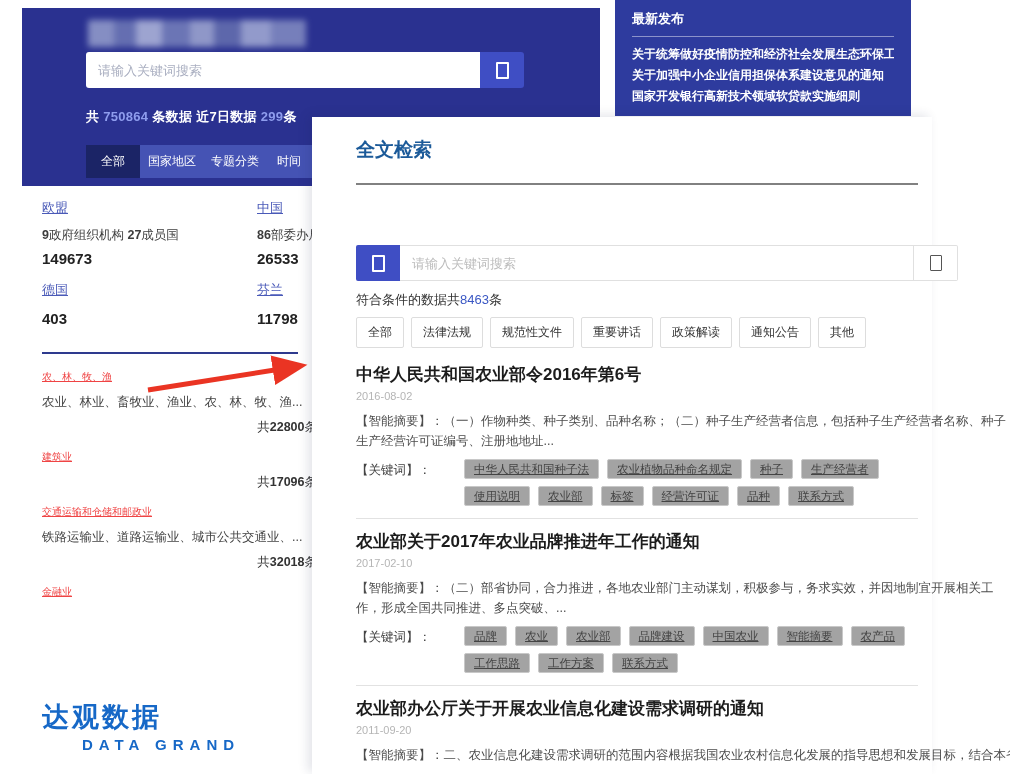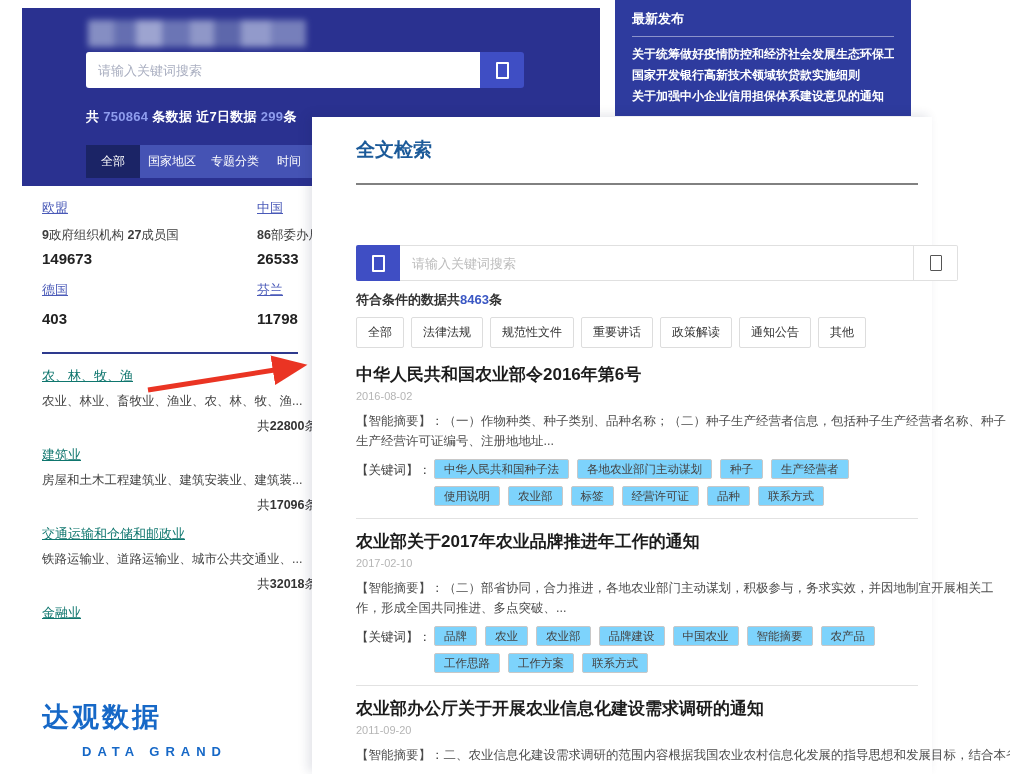--- a/index.html
+++ b/index.html
@@ -32,54 +32,54 @@
   
   .sb-col{position:absolute;z-index:1;}
   .sb-col-l{left:42px;top:198px;width:216px;}
   .sb-col-r{left:257px;top:198px;width:140px;}
   .sb-link{display:inline-block;color:#4a5ab8;font-size:13px;text-decoration:underline;margin-bottom:10px;cursor:pointer;white-space:nowrap;}
   .sb-desc{font-size:12.5px;color:#3d3d3d;line-height:17px;margin-bottom:5px;white-space:nowrap;}
   .sb-desc .b{font-weight:700;}
   .sb-count{font-size:15px;font-weight:700;color:#222;line-height:19px;margin-bottom:12px;}
   .sb-rule{position:absolute;left:42px;top:352px;width:256px;height:2px;background:#2e3a8e;z-index:1;}
   .inds{position:absolute;left:42px;top:366px;width:300px;z-index:1;}
-  .ind-link{display:inline-block;color:#0f766e;font-size:13px;line-height:18px;text-decoration:underline;cursor:pointer;white-space:nowrap;}
+  .ind-link{display:inline-block;color:#ef4444;font-size:10px;line-height:18px;text-decoration:underline;cursor:pointer;white-space:nowrap;}
   .ind-desc{margin-top:8px;font-size:12.5px;color:#444;line-height:17px;white-space:nowrap;}
   .ind-count{margin-top:8px;font-size:12.5px;color:#333;line-height:17px;margin-bottom:10px;text-align:right;}
   .ind-count .b{font-weight:700;}
   .logo{position:absolute;left:42px;top:702px;z-index:1;}
   .logo-cn{color:#1668c7;font-size:27px;font-weight:700;letter-spacing:3px;line-height:30px;}
-  .logo-en{color:#1668c7;font-size:13px;font-weight:700;letter-spacing:6px;margin-top:12px;padding-left:40px;}
+  .logo-en{color:#1668c7;font-size:15px;font-weight:700;letter-spacing:6px;margin-top:4px;padding-left:40px;}
 
   
   .arrow{position:absolute;left:142px;top:354px;z-index:6;}
 
   
   .panel{position:absolute;left:312px;top:117px;width:620px;height:657px;background:#fff;z-index:3;
     box-shadow:-4px -2px 10px rgba(25,30,70,.12);padding:16px 14px 0 44px;box-sizing:border-box;}
   .panel-title{font-size:19px;font-weight:700;color:#1b5a99;margin:4px 0 0 0;}
   .title-rule{border:none;border-top:2px solid #818181;margin:20px 0 0 0;}
   .searchbar{margin-top:60px;display:flex;width:602px;height:36px;}
   .scope-btn{width:44px;height:36px;background:#3f4ec4;border:none;border-radius:2px 0 0 2px;display:flex;align-items:center;justify-content:center;cursor:pointer;}
   .main-input{flex:1;height:36px;border:1px solid #e0e0e0;border-left:none;padding:0 12px;font-size:13px;box-sizing:border-box;outline:none;color:#333;}
   .main-input::placeholder{color:#bcbcbc;}
   .go-btn{width:44px;height:36px;background:#fff;border:1px solid #e0e0e0;border-left:none;border-radius:0 2px 2px 0;display:flex;align-items:center;justify-content:center;cursor:pointer;}
-  .match-line{margin-top:10px;font-size:13px;color:#333;font-weight:700;}
+  .match-line{margin-top:10px;font-size:13px;color:#333;font-weight:400;}
   .match-line .num{color:#3a57c4;}
   .filters{margin-top:8px;display:flex;gap:7px;}
   .filter{padding:6px 11px;font-size:12px;color:#333;background:#fff;border:1px solid #ddd;border-radius:2px;cursor:pointer;white-space:nowrap;font-family:inherit;}
   .results{margin-top:16px;}
   .r-title{font-size:17px;font-weight:700;color:#1c1c1c;line-height:21px;cursor:pointer;}
   .r-date{margin-top:5px;font-size:11px;color:#b5b5b5;line-height:12px;}
   .r-sum{margin-top:9px;font-size:12.5px;color:#4c4c4c;line-height:20px;width:660px;}
   .r-sum.clip{white-space:nowrap;overflow:hidden;width:654px;}
-  .r-keys{margin-top:8px;display:flex;}
+  .r-keys{margin-top:8px;display:flex;gap:30px;}
   .k-label{flex:none;width:78px;font-size:12.5px;color:#444;padding-top:3px;}
   .k-tags{display:flex;flex-wrap:wrap;gap:7px 8px;width:578px;}
-  .tag{font-size:11.5px;color:#444;border:1px solid #c8c8c8;border-radius:2px;padding:3px 9px;line-height:12px;background:#7dd3fc;cursor:pointer;white-space:nowrap;}
+  .tag{font-size:11.5px;color:#444;border:1px solid #c8c8c8;border-radius:2px;padding:3px 9px;line-height:12px;background:#a3a3a3;cursor:pointer;white-space:nowrap;text-decoration:underline;}
   .r-div{border:none;border-top:1px solid #e2e2e2;margin:12px 0 12px 0;}
 </style>
 </head>
 <body>
 
 <div class="stage">
 
   <div class="hdr">
     <div class="redact"></div>
     <div class="hdr-searchrow">
@@ -94,22 +94,22 @@
       <div class="htab w2">国家地区</div>
       <div class="htab w3">专题分类</div>
       <div class="htab w4">时间</div>
     </div>
   </div>
 
   <div class="news">
     <div class="news-title">最新发布</div>
     <hr class="news-rule">
     <a class="news-item">关于统筹做好疫情防控和经济社会发展生态环保工作...</a>
+    <a class="news-item">关于加强中小企业信用担保体系建设意见的通知</a>
     <a class="news-item">国家开发银行高新技术领域软贷款实施细则</a>
-    <a class="news-item">关于加强中小企业信用担保体系建设意见的通知</a>
   </div>
 
   <div class="sb-col sb-col-l">
     <a class="sb-link">欧盟</a>
     <div class="sb-desc"><span class="b">9</span><span>政府组织机构 </span><span class="b">27</span><span>成员国</span></div>
     <div class="sb-count">149673</div>
     <a class="sb-link">德国</a>
     <div class="sb-count">403</div>
   </div>
   <div class="sb-col sb-col-r">
@@ -120,21 +120,20 @@
     <div class="sb-count">11798</div>
   </div>
 
   <div class="sb-rule"></div>
 
   <div class="inds">
     <a class="ind-link">农、林、牧、渔</a>
     <div class="ind-desc">农业、林业、畜牧业、渔业、农、林、牧、渔...</div>
     <div class="ind-count"><span>共</span><span class="b">22800</span><span>条数据</span></div>
     <a class="ind-link">建筑业</a>
-    <div class="ind-desc">房屋和土木工程建筑业、建筑安装业、建筑装...</div>
     <div class="ind-count"><span>共</span><span class="b">17096</span><span>条数据</span></div>
     <a class="ind-link">交通运输和仓储和邮政业</a>
     <div class="ind-desc">铁路运输业、道路运输业、城市公共交通业、...</div>
     <div class="ind-count"><span>共</span><span class="b">32018</span><span>条数据</span></div>
     <a class="ind-link">金融业</a>
   </div>
 
   <div class="logo">
     <div class="logo-cn">达观数据</div>
     <div class="logo-en">DATA GRAND</div>
@@ -178,21 +177,21 @@
     <div class="results">
 
       <div class="result">
         <div class="r-title">中华人民共和国农业部令2016年第6号</div>
         <div class="r-date">2016-08-02</div>
         <div class="r-sum"><span>【智能摘要】：</span><span>（一）作物种类、种子类别、品种名称；（二）种子生产经营者信息，包括种子生产经营者名称、种子生产经营许可证编号、注册地地址...</span></div>
         <div class="r-keys">
           <div class="k-label">【关键词】：</div>
           <div class="k-tags">
             <span class="tag">中华人民共和国种子法</span>
-            <span class="tag">各地农业部门主动谋划</span>
+            <span class="tag">农业植物品种命名规定</span>
             <span class="tag">种子</span>
             <span class="tag">生产经营者</span>
             <span class="tag">使用说明</span>
             <span class="tag">农业部</span>
             <span class="tag">标签</span>
             <span class="tag">经营许可证</span>
             <span class="tag">品种</span>
             <span class="tag">联系方式</span>
           </div>
         </div>

